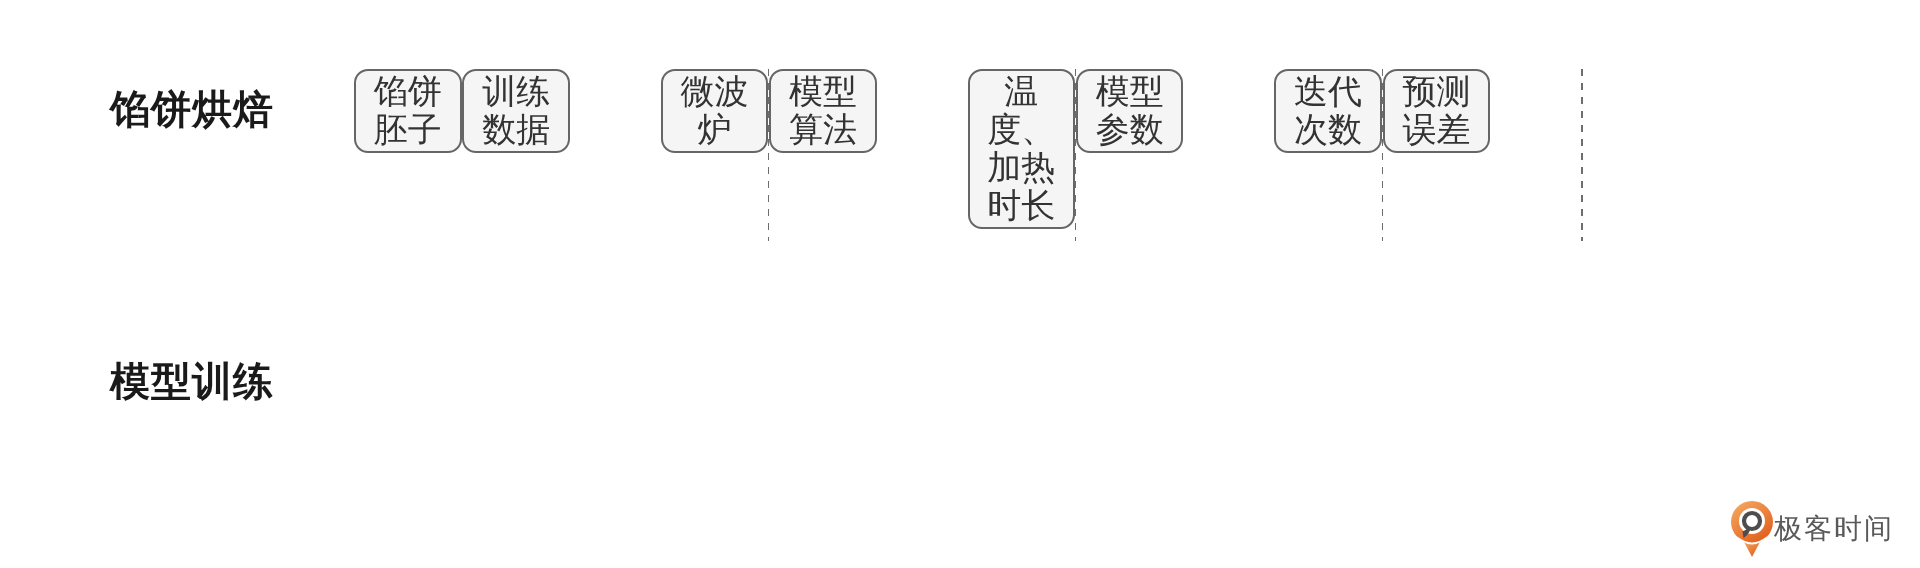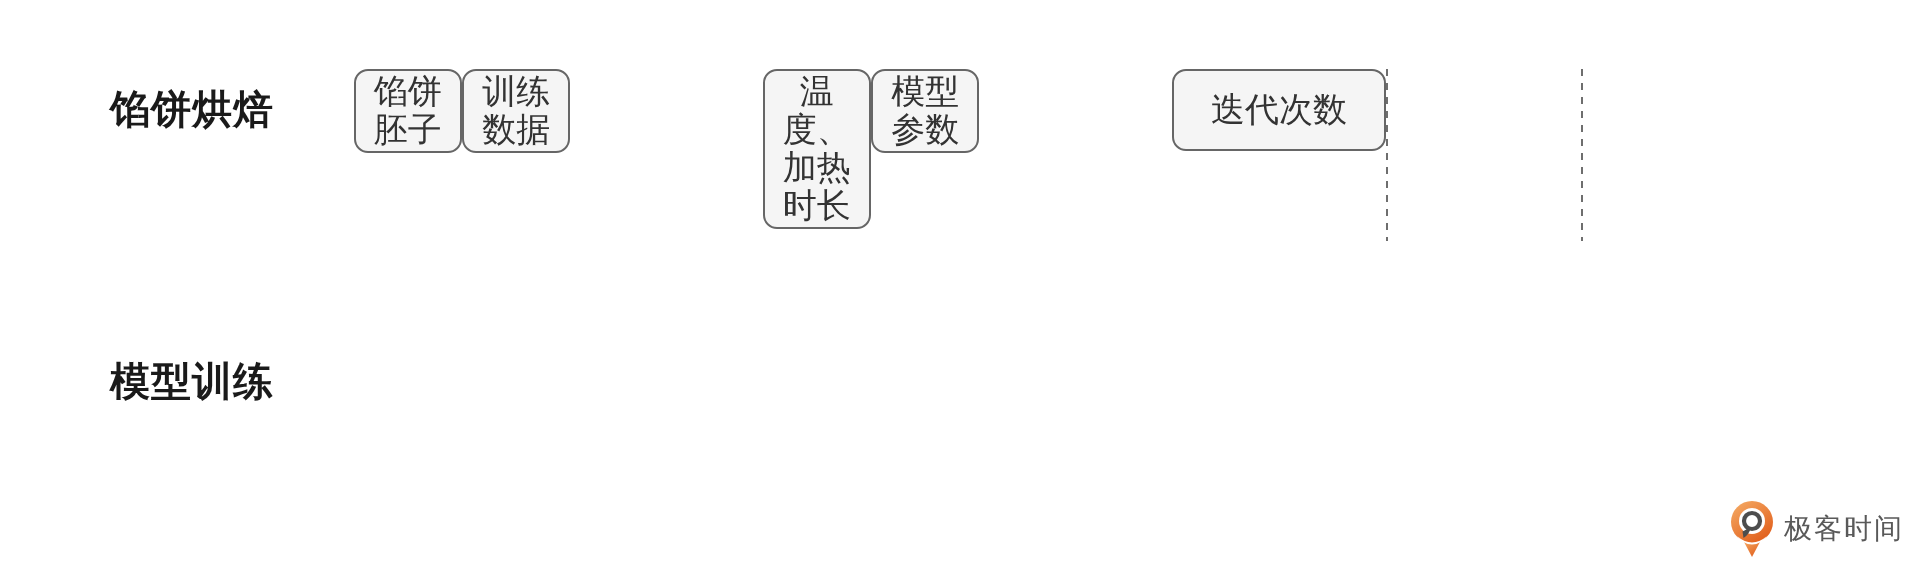--- a/index.html
+++ b/index.html
@@ -68,21 +68,20 @@
     );
   }
 
   .logo {
     position: absolute;
     left: 1730px;
     top: 500px;
     height: 58px;
     display: flex;
     align-items: center;
-    gap: 10px;
     justify-content: space-between;
   }
   .logo-text {
     font-size: 28px;
     line-height: 28px;
     color: #595959;
     letter-spacing: 2px;
     white-space: nowrap;
   }
 </style>
@@ -99,37 +98,49 @@
     <div class="column">
       <div class="box">
         <span>馅饼胚子</span>
       </div>
       <div class="connector"></div>
       <div class="box">
         <span>训练数据</span>
       </div>
     </div>
 
+    <div class="column">
+      <div class="box">
+        <span>微波炉</span>
+      </div>
+      <div class="connector"></div>
+      <div class="box">
+        <span>模型算法</span>
+      </div>
+    </div>
 
     <div class="column">
       <div class="box">
         <span>温度、
 加热时长</span>
       </div>
       <div class="connector"></div>
       <div class="box">
         <span>模型参数</span>
       </div>
     </div>
 
     <div class="column">
       <div class="box">
         <span>迭代次数</span>
       </div>
       <div class="connector"></div>
+      <div class="box">
+        <span>预测误差</span>
+      </div>
     </div>
 
     <div class="column">
       <div class="connector"></div>
     </div>
 
   </div>
 
   <div class="logo">
     <svg width="44" height="57" viewBox="0 0 44 57" aria-hidden="true">

